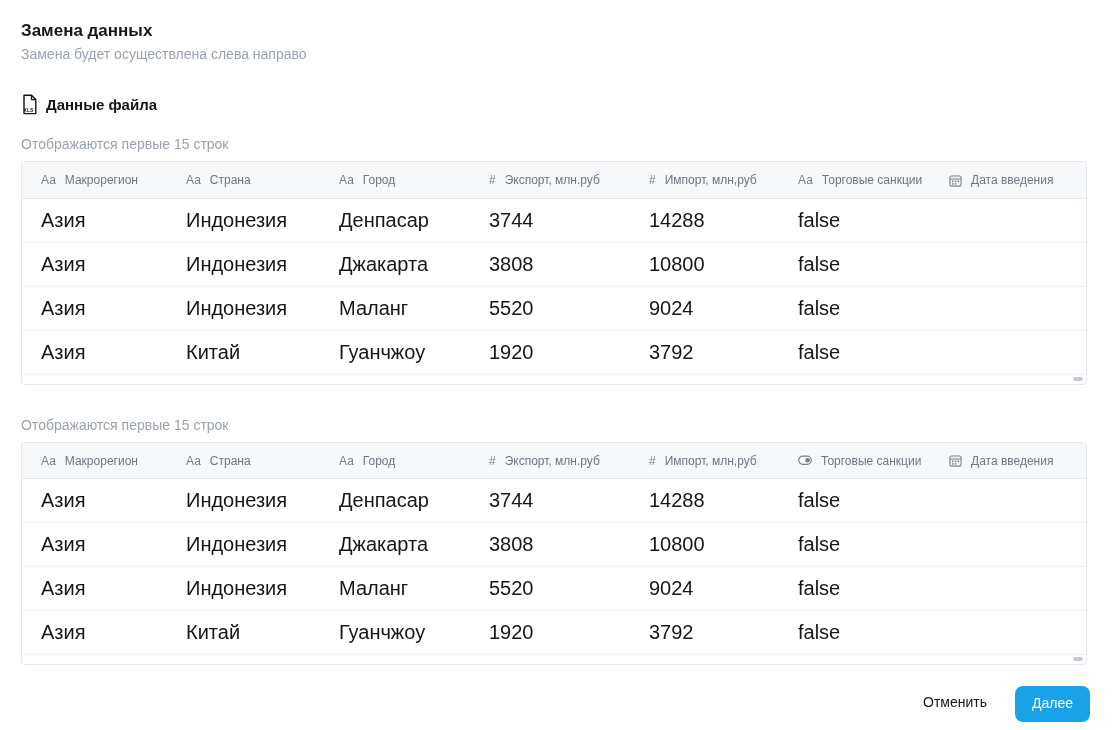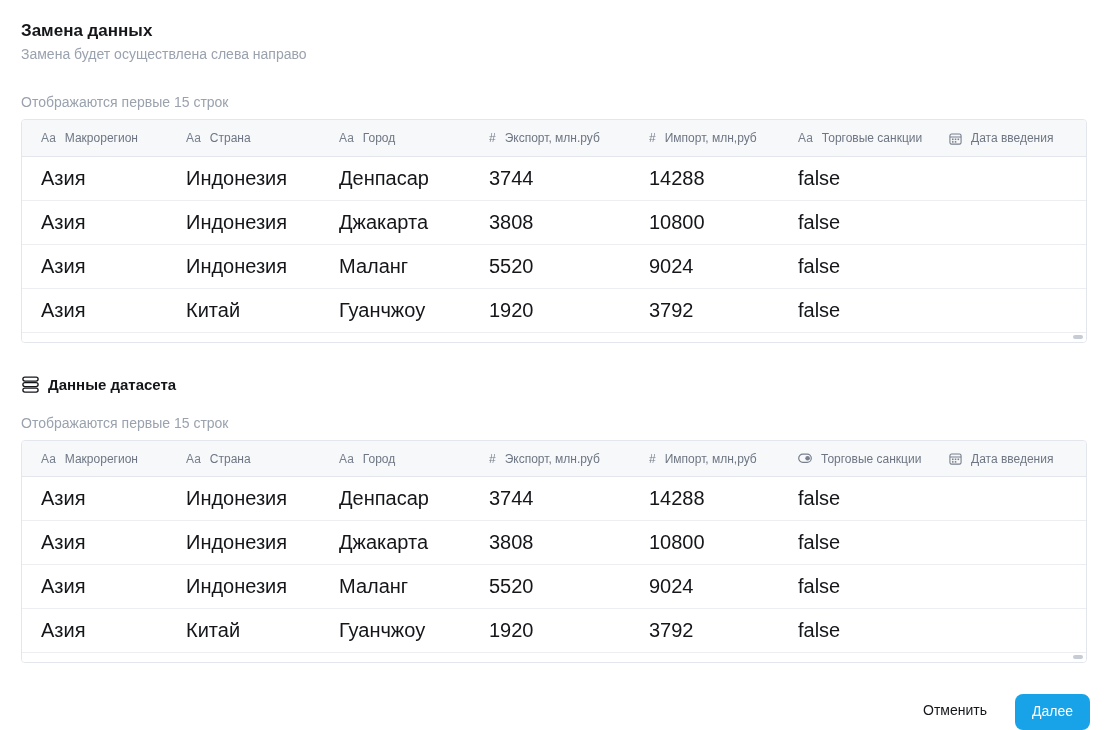--- a/index.html
+++ b/index.html
@@ -62,21 +62,21 @@
   .scroll-strip { height:9px; background:#fff; position:relative; }
   .vscroll-thumb {
     position:absolute; right:3px; bottom:3px;
     width:10px; height:4px; border-radius:2px;
     background:#c7ccd4;
   }
 
   .footer {
     position:absolute; right:27px; bottom:0;
     display:flex; gap:26px;
-    padding-bottom:4px;
+    padding-bottom:12px;
   }
   .btn-cancel {
     background:none; border:none; padding:8px 2px;
     font-family:"Liberation Sans", sans-serif;
     font-size:14px; color:#14161a; cursor:pointer;
   }
   .btn-next {
     border:none; border-radius:8px;
     padding:9px 17px 11px 17px;
     font-family:"Liberation Sans", sans-serif;
@@ -87,20 +87,30 @@
 </style>
 </head>
 <body>
 
 <div class="page">
 
   <div class="page-title">Замена данных</div>
   <div class="page-subtitle">Замена будет осуществлена слева направо</div>
 
   <div class="section">
+    <div class="section-head">
+      <span class="section-icon">
+        <svg width="17" height="21" viewBox="0 0 17 21">
+          <path d="M3 1.2 H10.5 L14.8 5.6 V19.6 H3 Z" fill="none" stroke="#14161a" stroke-width="1.4" stroke-linejoin="round"></path>
+          <path d="M10.5 1.2 V5.6 H14.8" fill="none" stroke="#14161a" stroke-width="1.4" stroke-linejoin="round"></path>
+          <text x="2.6" y="18.4" font-size="5" font-weight="700" fill="#14161a" font-family="Liberation Sans, sans-serif">XLS</text>
+        </svg>
+      </span>
+      <span class="section-title">Данные файла</span>
+    </div>
     <div class="section-subtitle">Отображаются первые 15 строк</div>
 
     <div class="table-wrap">
       <table>
         <colgroup>
           <col style="width:145px">
             <col style="width:153px">
             <col style="width:150px">
           <col style="width:160px">
             <col style="width:149px">
@@ -167,30 +177,20 @@
             </tr>
           </tbody>
       </table>
       <div class="scroll-strip">
         <div class="vscroll-thumb"></div>
       </div>
     </div>
   </div>
 
   <div class="section">
-    <div class="section-head">
-      <span class="section-icon">
-        <svg width="19" height="19" viewBox="0 0 20 20">
-          <rect x="2" y="2.2" width="16" height="4.2" rx="2.1" fill="none" stroke="#14161a" stroke-width="1.4"></rect>
-          <rect x="2" y="8.0" width="16" height="4.2" rx="2.1" fill="none" stroke="#14161a" stroke-width="1.4"></rect>
-          <rect x="2" y="13.8" width="16" height="4.2" rx="2.1" fill="none" stroke="#14161a" stroke-width="1.4"></rect>
-        </svg>
-      </span>
-      <span class="section-title">Данные датасета</span>
-    </div>
     <div class="section-subtitle">Отображаются первые 15 строк</div>
 
     <div class="table-wrap">
       <table>
         <colgroup>
           <col style="width:145px">
             <col style="width:153px">
             <col style="width:150px">
           <col style="width:160px">
             <col style="width:149px">

